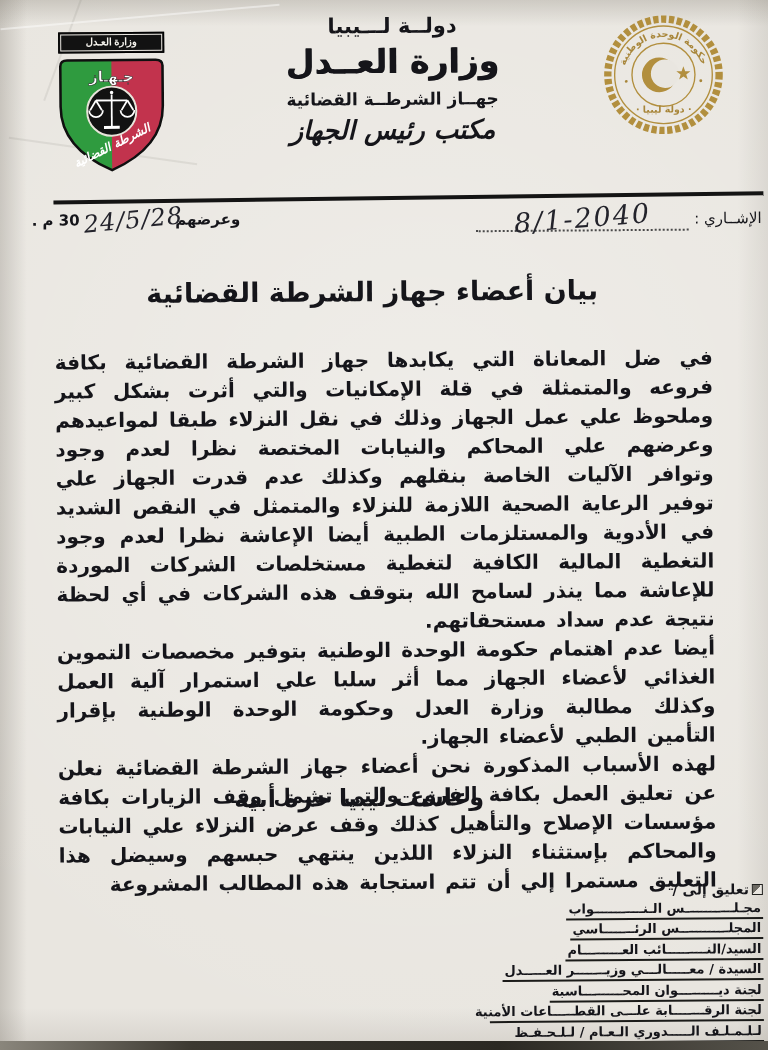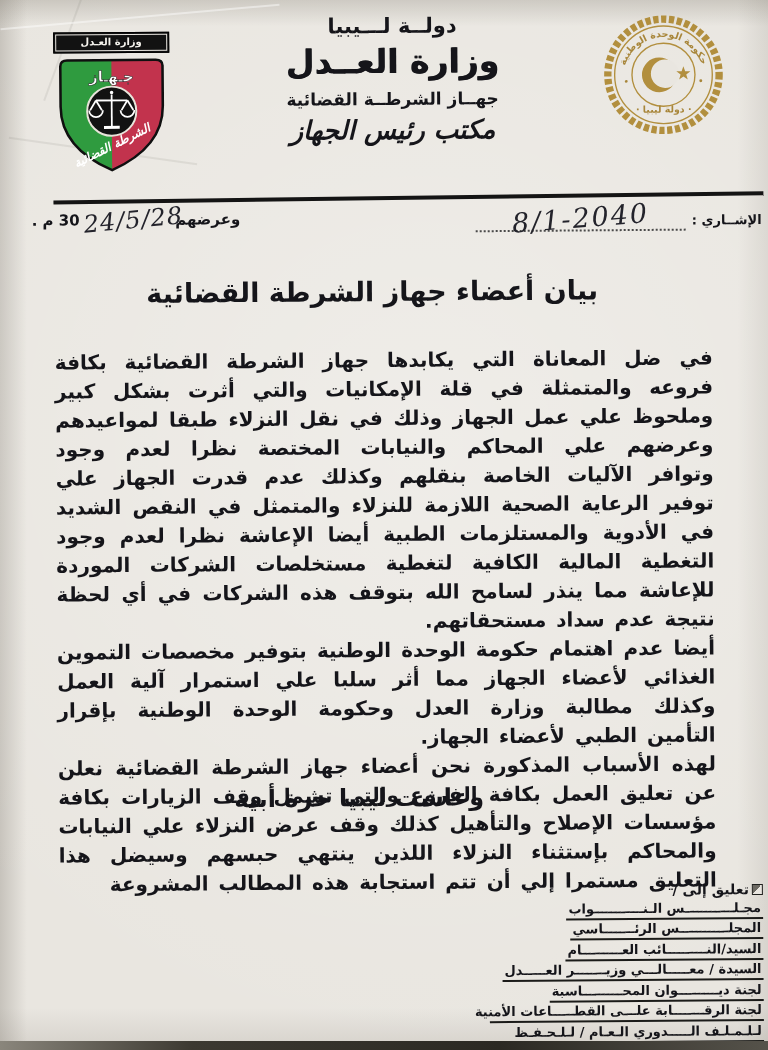--- a/index.html
+++ b/index.html
@@ -24,41 +24,41 @@
   .crease.c2{top:16px;left:0;width:280px;height:2px;transform:rotate(-5deg);background:rgba(255,255,255,0.45);}
   .crease.c3{top:150px;left:8px;width:190px;height:2px;transform:rotate(8deg);}
   .sheet{position:absolute;inset:0;transform:rotate(-0.45deg);}
 
   
   .emblem-left{position:absolute;left:56px;top:28px;width:118px;text-align:center;}
   .emblem-banner{
     display:inline-block;background:#121212;color:#f4f2ec;
     font-size:10px;font-weight:bold;line-height:1;
     padding:4px 26px 5px;border:1px solid #000;outline:1px solid #e9e6e0;outline-offset:-3px;
-    margin-bottom:2px;white-space:nowrap;
+    margin-bottom:2px;white-space:nowrap;font-family:Liberation Serif, serif;
   }
   .header-center{
     position:absolute;left:50%;top:14px;transform:translateX(-46%);
     width:300px;text-align:center;direction:rtl;
   }
   .hc-state{font-size:21px;font-weight:bold;letter-spacing:1px;}
   .hc-ministry{font-size:33px;font-weight:bold;margin-top:4px;
     font-family:"DejaVu Serif","DejaVu Sans",serif;text-shadow:0.6px 0 #15151a;}
   .hc-agency{font-size:17px;font-weight:bold;margin-top:8px;}
   .hc-office{font-size:26px;font-weight:bold;font-style:italic;margin-top:6px;
     font-family:"DejaVu Serif","DejaVu Sans",serif;}
   .seal-right{position:absolute;left:604px;top:14px;width:126px;height:126px;}
 
   
   .rule{position:absolute;left:56px;right:2px;top:196px;height:4px;background:#141414;transform:rotate(-0.3deg);}
   .ref-area{
     position:absolute;top:200px;right:4px;width:286px;
     display:flex;direction:rtl;align-items:flex-end;gap:6px;
   }
-  .ref-label{font-size:13px;font-weight:bold;white-space:nowrap;padding-bottom:3px;text-align:right;}
+  .ref-label{font-size:15px;font-weight:normal;white-space:nowrap;padding-bottom:3px;text-align:right;}
   .ref-cell{flex:1;border-bottom:2px dotted #4a4a4a;text-align:center;}
   .handwriting{
     font-family:"DejaVu Serif","DejaVu Sans",serif;font-style:italic;
     color:#23232b;display:inline-block;
   }
   .ref-value{font-size:27px;transform:rotate(-4deg) translateY(4px);letter-spacing:2px;}
   .date-area{
     position:absolute;top:204px;left:34px;
     display:flex;direction:rtl;align-items:center;
   }

